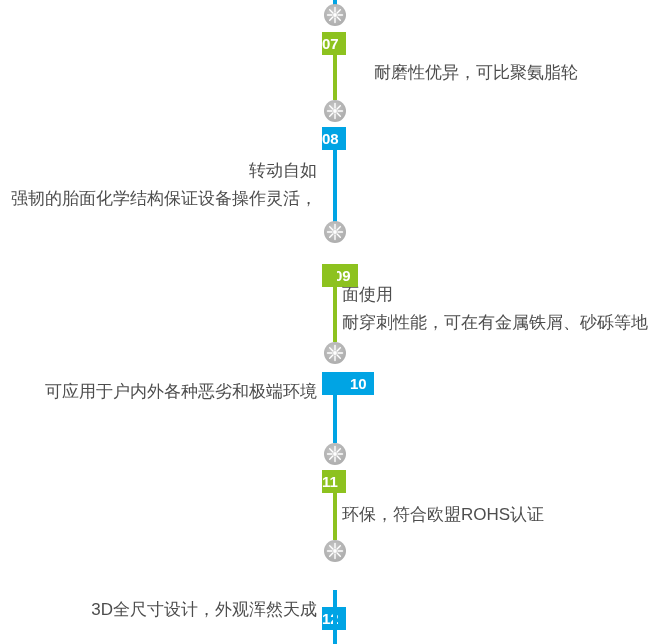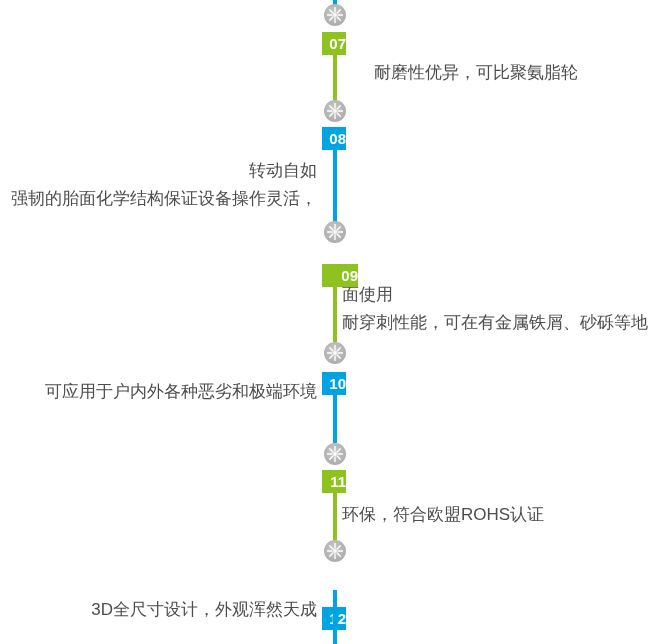--- a/index.html
+++ b/index.html
@@ -10,34 +10,34 @@
   .seg{position:absolute;left:333px;width:4px;}
   .seg.green{background:var(--green);}
   .seg.blue{background:var(--blue);}
   .node{
     position:absolute;left:324px;width:22px;height:22px;border-radius:50%;
     background:radial-gradient(circle at 45% 40%, #c9c9c9 0%, #b3b3b3 55%, #a6a6a6 100%);
   }
   .node svg{display:block;}
   .badge{
     position:absolute;left:322px;width:24px;height:23px;line-height:23px;
-    text-align:right;color:#fff;font-weight:bold;font-size:15px;
+    text-align:left;color:#fff;font-weight:bold;font-size:15px;
   }
   .badge.green{background:var(--green);}
   .badge.blue{background:var(--blue);}
   .label{position:absolute;color:var(--text);font-size:17px;line-height:28px;}
   .label .ln{white-space:nowrap;}
   .label.rightside{left:342px;text-align:left;}
   .label.leftside{right:348px;text-align:right;}
 
   .s-top{top:0;height:5px;}
   .n0{top:4px;}   .b0{top:32px;}  .s0{top:55px;height:45px;}  .l0{top:59px;margin-left:32px;}
   .n1{top:100px;} .b1{top:127px;} .s1{top:150px;height:72px;} .l1{top:157px;}
   .n2{top:221px;} .b2{top:264px;padding-left:12px;} .s2{top:271px;height:71px;} .l2{top:281px;}
-  .n3{top:342px;} .b3{top:372px;} .s3{top:392px;height:51px;} .l3{top:378px;}
+  .n3{top:342px;} .b3{top:372px;padding-left:28px;} .s3{top:392px;height:51px;} .l3{top:378px;}
   .n4{top:443px;} .b4{top:470px;} .s4{top:493px;height:47px;} .l4{top:501px;}
   .n5{top:540px;} .b5{top:567px;margin-top:40px;} .s5{top:590px;height:54px;} .l5{top:596px;}
 </style>
 </head>
 <body>
 
 <div class="canvas">
 
   <div class="seg blue s-top"></div>
 

